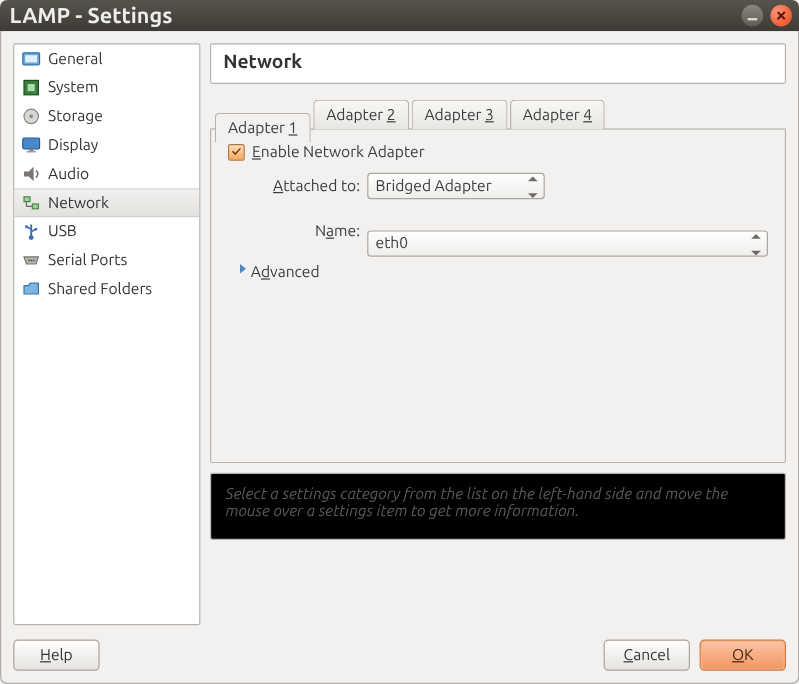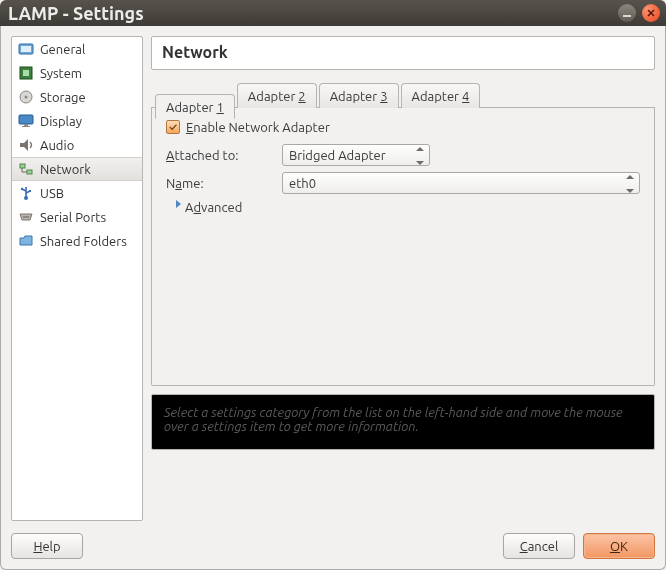--- a/index.html
+++ b/index.html
@@ -49,21 +49,21 @@
 
   .content {
     flex:1;
     display:flex;
     padding:10px 10px 6px 10px;
     gap:8px;
   }
 
   
   .sidebar {
-    width:132px;
+    width:156px;
     background:#ffffff;
     border:1px solid #b7b3ae;
     border-radius:2px;
     overflow:hidden;
   }
   .sideitem {
     display:flex; align-items:center;
     height:24px;
     padding:0 6px;
     gap:6px;
@@ -140,21 +140,21 @@
     border-radius:2px;
     display:flex;align-items:center;justify-content:center;
   }
   .checkmark { font-size:11px; color:#6e3d06; font-weight:bold; }
 
   .formrow {
     display:flex; align-items:center;
     margin:4px 0 6px 0;
   }
   .formrow label {
-    width:116px; text-align:left;
+    width:116px; text-align:right;
     padding-right:6px;
     font-size:13px;
   }
   .combo {
     height:22px;
     border:1px solid #aba7a2;
     background:linear-gradient(to bottom,#fefefd,#efeeec);
     border-radius:3px;
     display:flex;align-items:center;
     padding:0 4px 0 6px;
@@ -162,21 +162,21 @@
     font-size:13px;
   }
   .combo::after{
     content:"";
     position:absolute; right:5px; top:3px;
     width:8px;height:16px;
     background:
       linear-gradient(to bottom,#6f6b65 0,#6f6b65 2px,transparent 2px) 0 3px/6px 2px no-repeat,
       linear-gradient(to top,#6f6b65 0,#6f6b65 2px,transparent 2px) 0 11px/6px 2px no-repeat;
   }
-  .combo.wide{ flex:1; }
+  .combo.wide{ flex:1;margin-top:20px; }
   .combo.wide::after{}
   .spinner-arrows{
     position:absolute; right:4px; top:2px; width:10px; height:18px;
     display:flex;flex-direction:column;justify-content:space-between;align-items:center;
   }
   .spinner-arrows::before{content:"";border-left:4px solid transparent;border-right:4px solid transparent;border-bottom:4px solid #6f6b65;}
   .spinner-arrows::after{content:"";border-left:4px solid transparent;border-right:4px solid transparent;border-top:4px solid #6f6b65;}
   .combo { }
   .combo::after{content:none;}
 

